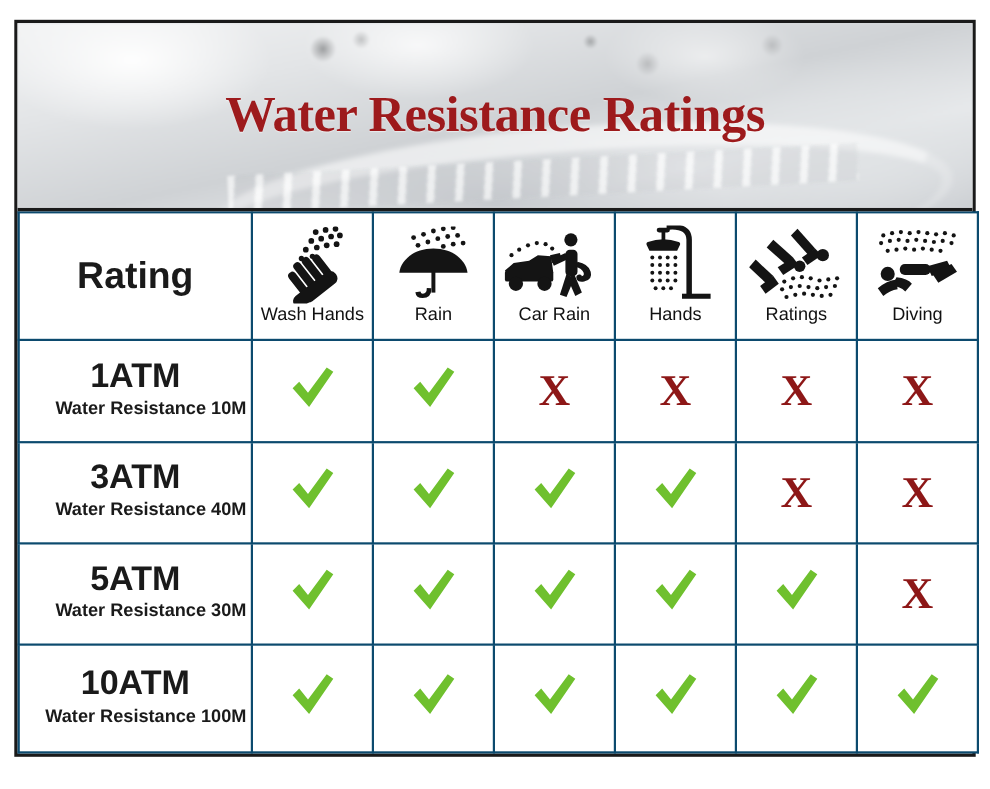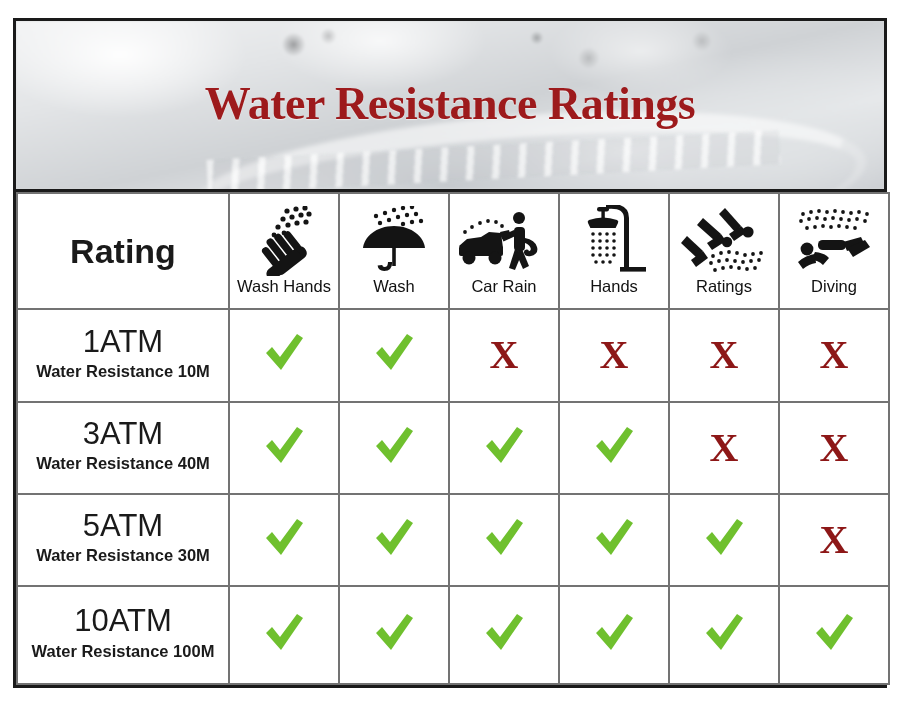--- a/index.html
+++ b/index.html
@@ -93,21 +93,21 @@
   }
 
   
   table.ratings {
     width: 100%;
     flex: 1 1 auto;
     border-collapse: collapse;
     table-layout: fixed;
   }
   table.ratings td {
-    border: 2px solid #737373;
+    border: 2px solid #0c4a6e;
     text-align: center;
     vertical-align: middle;
     background: #ffffff;
   }
   table.ratings td.rating-head,
   table.ratings td.rating-cell { width: 212px; }
   table.ratings td.col-head,
   table.ratings td.mark-cell { width: 110px; }
 
   tr.head-row { height: 115px; }
@@ -120,30 +120,31 @@
     color: #1a1a1a;
     letter-spacing: 0px;
   }
 
   td.rating-cell {
     background: #d2d2d2;
     padding: 2px 4px 7px 4px;
   }
   .rating-atm {
     font-size: 31px;
-    font-weight: normal;
+    font-weight: bold;
     color: #1a1a1a;
     line-height: 1.02;
   }
   .rating-sub {
     font-size: 16.5px;
     font-weight: bold;
     color: #1a1a1a;
     line-height: 1.1;
     margin-top: 5px;
+    text-align: right;
   }
 
   .col-head-inner {
     display: flex;
     flex-direction: column;
     align-items: center;
     justify-content: flex-end;
     height: 100%;
     padding-bottom: 2px;
   }
@@ -247,21 +248,21 @@
                     <circle cx="45" cy="18" r="2.2"></circle>
                       <circle cx="54" cy="16" r="2.2"></circle>
                       <circle cx="63" cy="15" r="2.2"></circle>
                   </g>
                   <path d="M36 20 C18 20 6 31 5 42 L67 42 C66 31 54 20 36 20 Z"></path>
                   <rect x="34.2" y="40" width="3.6" height="20"></rect>
                   <path d="M34.2 56 q0 9 -8 9 q-6 0 -6.6 -5.4 l4.6 -0.5 q0.4 2 2.2 2 q3.6 0 3.6 -5.2 z"></path>
                 </g>
               </svg>
             </div>
-            <div class="col-head-label">Wash</div>
+            <div class="col-head-label">Rain</div>
           </div>
         </td>
 
         <td class="col-head">
           <div class="col-head-inner">
             <div class="icon-box">
               <svg width="94" height="66" viewBox="0 0 94 66">
                 <g fill="#141414">
                   <circle cx="8" cy="24" r="1.9"></circle>
                     <circle cx="15" cy="19" r="1.9"></circle>

